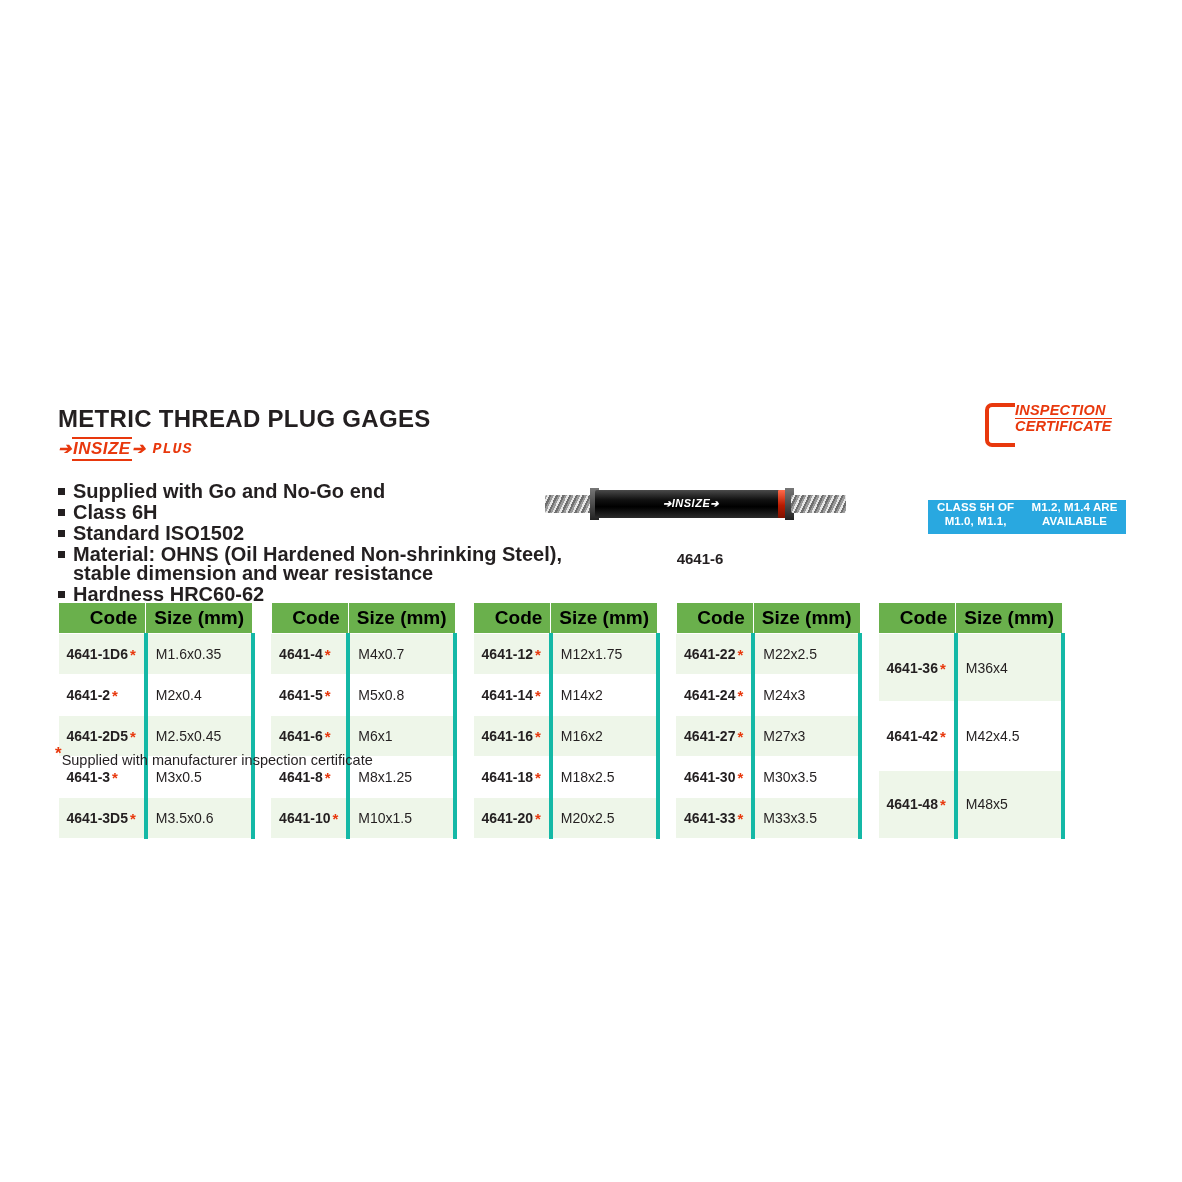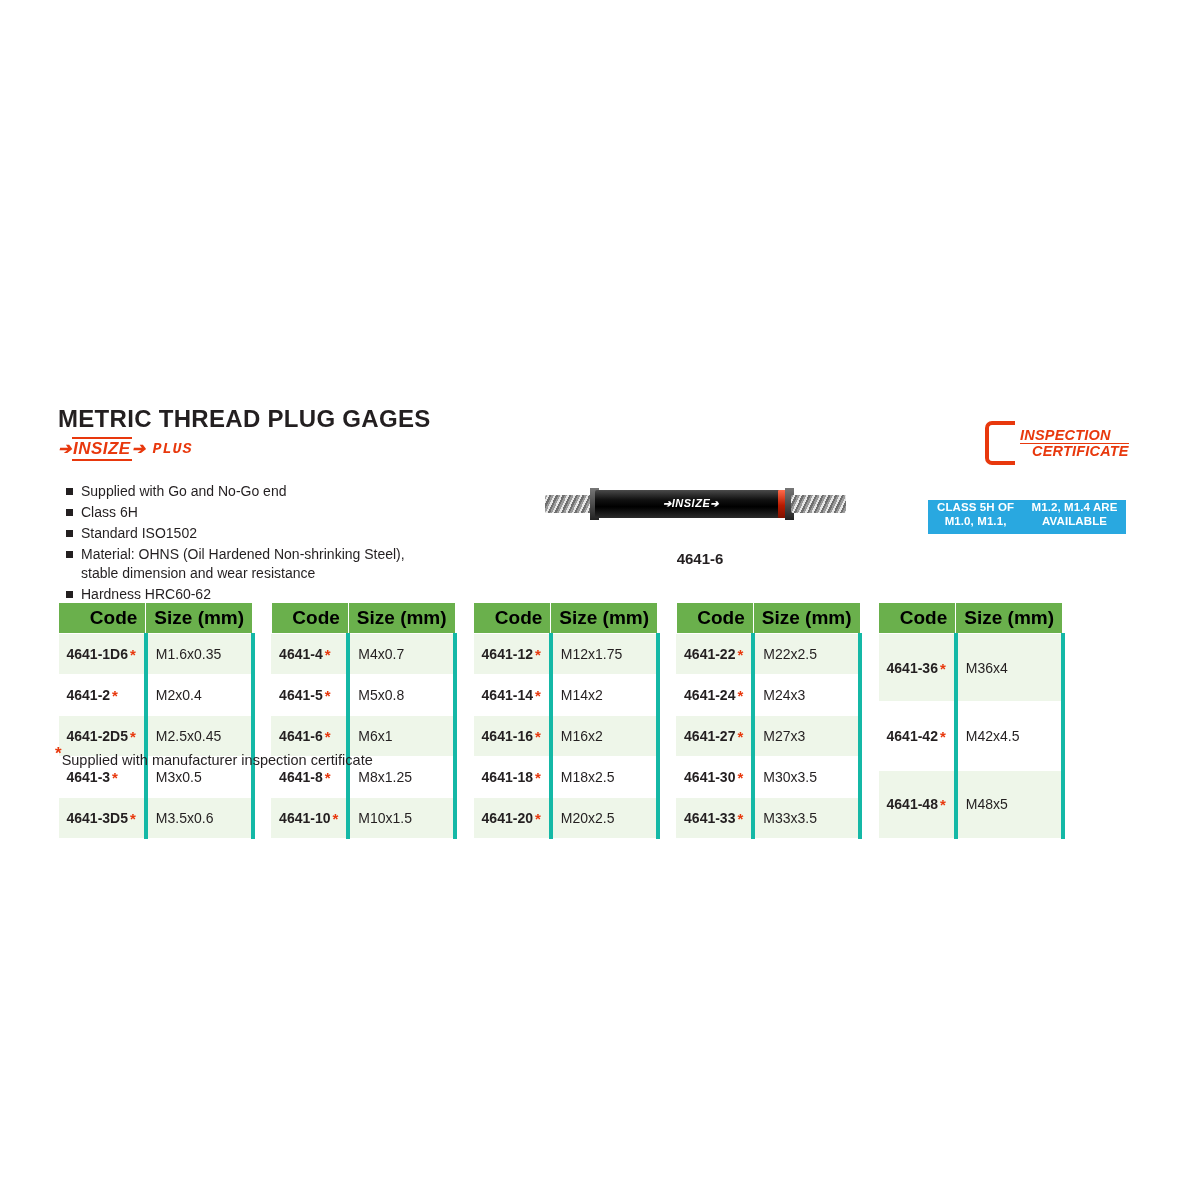--- a/index.html
+++ b/index.html
@@ -31,22 +31,22 @@
     color:#e8380d;font-size:16px;font-weight:bold;line-height:1;
   }
   .brand .logo .word{border-top:2px solid #e8380d;border-bottom:2px solid #e8380d;padding:0 1px;}
   .brand .plus{
     color:#e8380d;font-style:italic;font-weight:bold;font-size:15px;
     letter-spacing:1px;margin-left:3px;font-family:Liberation Mono, monospace;
   }
 
   
   .features{
-    position:absolute;left:66px;top:482px;width:520px;
-    font-size:14px;line-height:19px;color:#231f20;
+    position:absolute;left:58px;top:482px;width:520px;
+    font-size:20px;line-height:19px;color:#231f20;font-weight:bold;
   }
   .features .row{display:flex;margin-bottom:2px;}
   .features .bullet{
     width:7px;height:7px;background:#231f20;flex:0 0 auto;
     margin:6px 8px 0 0;
   }
   .features .txt{flex:1 1 auto;}
   .features .txt .cont{display:block;}
 
   
@@ -84,33 +84,33 @@
     position:absolute;left:250px;top:18px;width:9px;height:32px;
     background:linear-gradient(180deg,#777,#222);
   }
   .product-code{
     position:absolute;left:535px;top:550px;width:330px;text-align:center;
     font-size:15px;font-weight:bold;color:#231f20;
   }
 
   
   .cert{
-    position:absolute;left:985px;top:421px;width:150px;height:44px;
-    display:flex;align-items:center;gap:5px;
+    position:absolute;left:985px;top:403px;width:150px;height:44px;
+    display:flex;align-items:flex-start;
   }
   .cert .bracket{
     width:26px;height:36px;border:4px solid #e8380d;border-right:none;
     border-radius:7px 0 0 7px;
   }
   .cert .ctext{
     color:#e8380d;font-weight:bold;font-style:italic;font-size:14.5px;
     line-height:15px;letter-spacing:.2px;
   }
   .cert .ctext div{border-bottom:1px solid #e8380d;}
-  .cert .ctext div:last-child{border-bottom:none;margin-left:12px;}
+  .cert .ctext div:last-child{border-bottom:none;}
 
   .class-note{
     position:absolute;left:928px;top:500px;width:198px;height:34px;
     background:#29a8e0;color:#ffffff;font-weight:bold;font-size:11.5px;
     line-height:14px;text-align:center;
     display:flex;flex-direction:row;justify-content:center;
     letter-spacing:.1px;
   }
 
   

